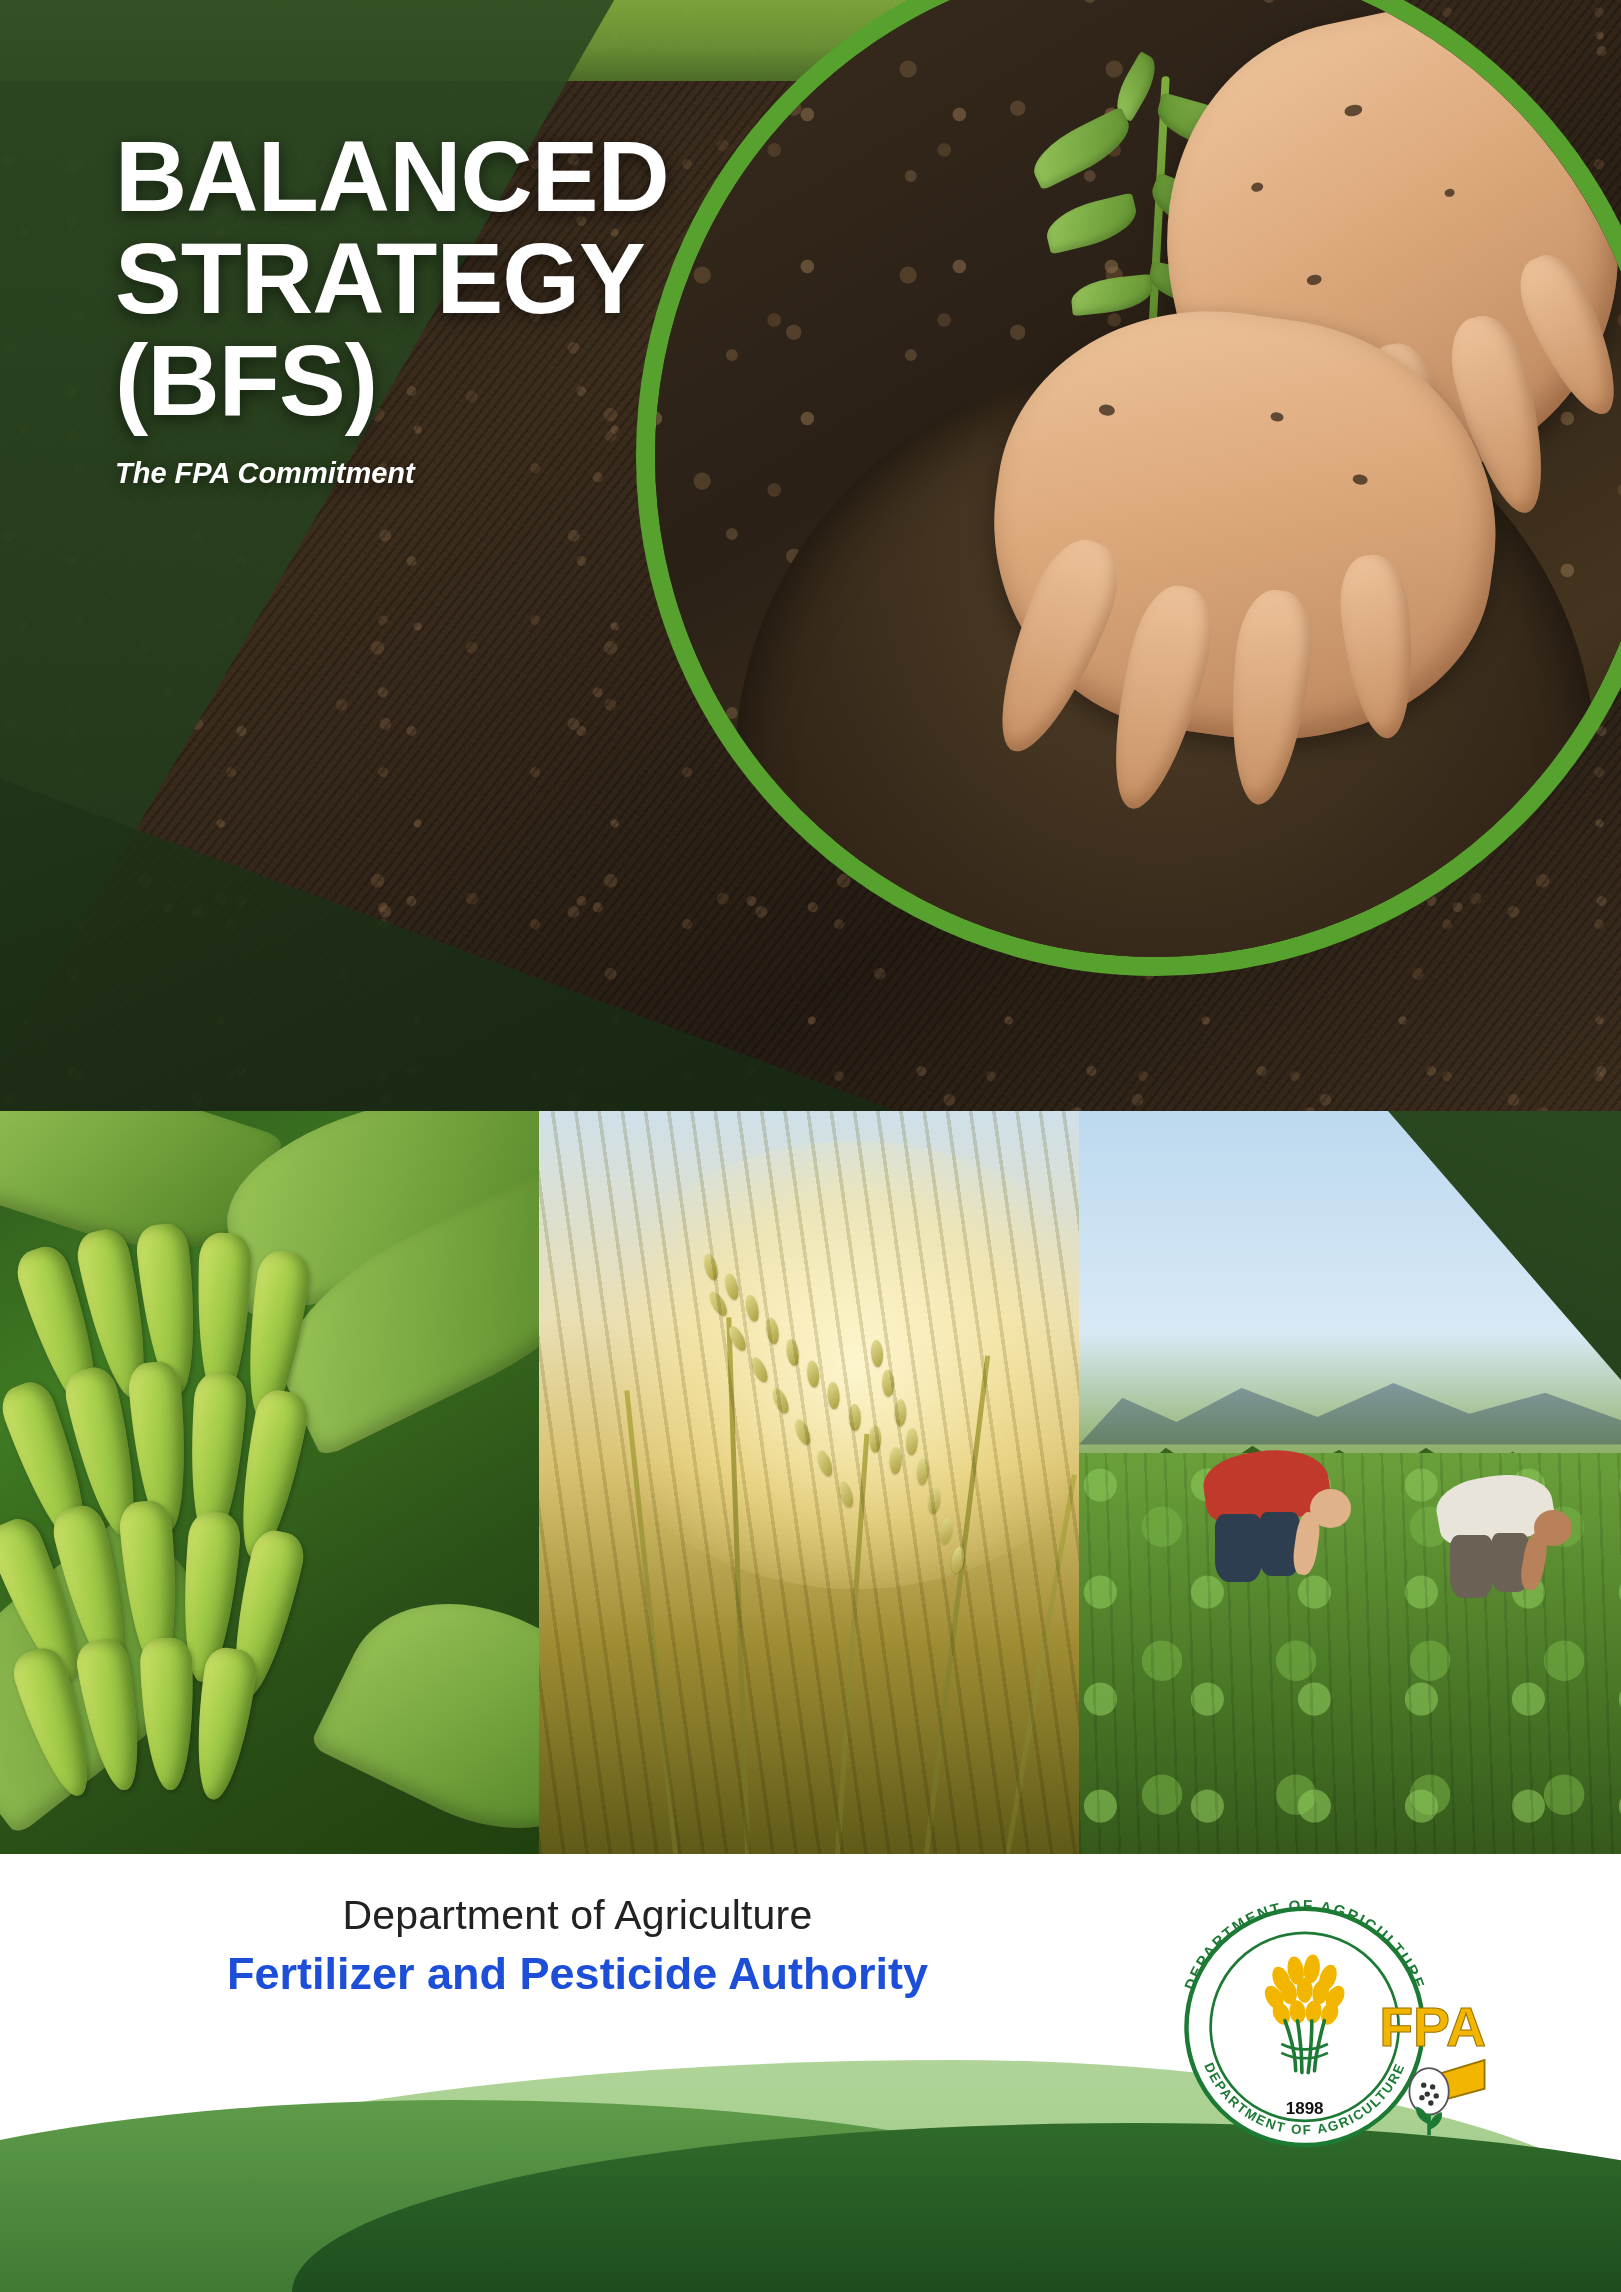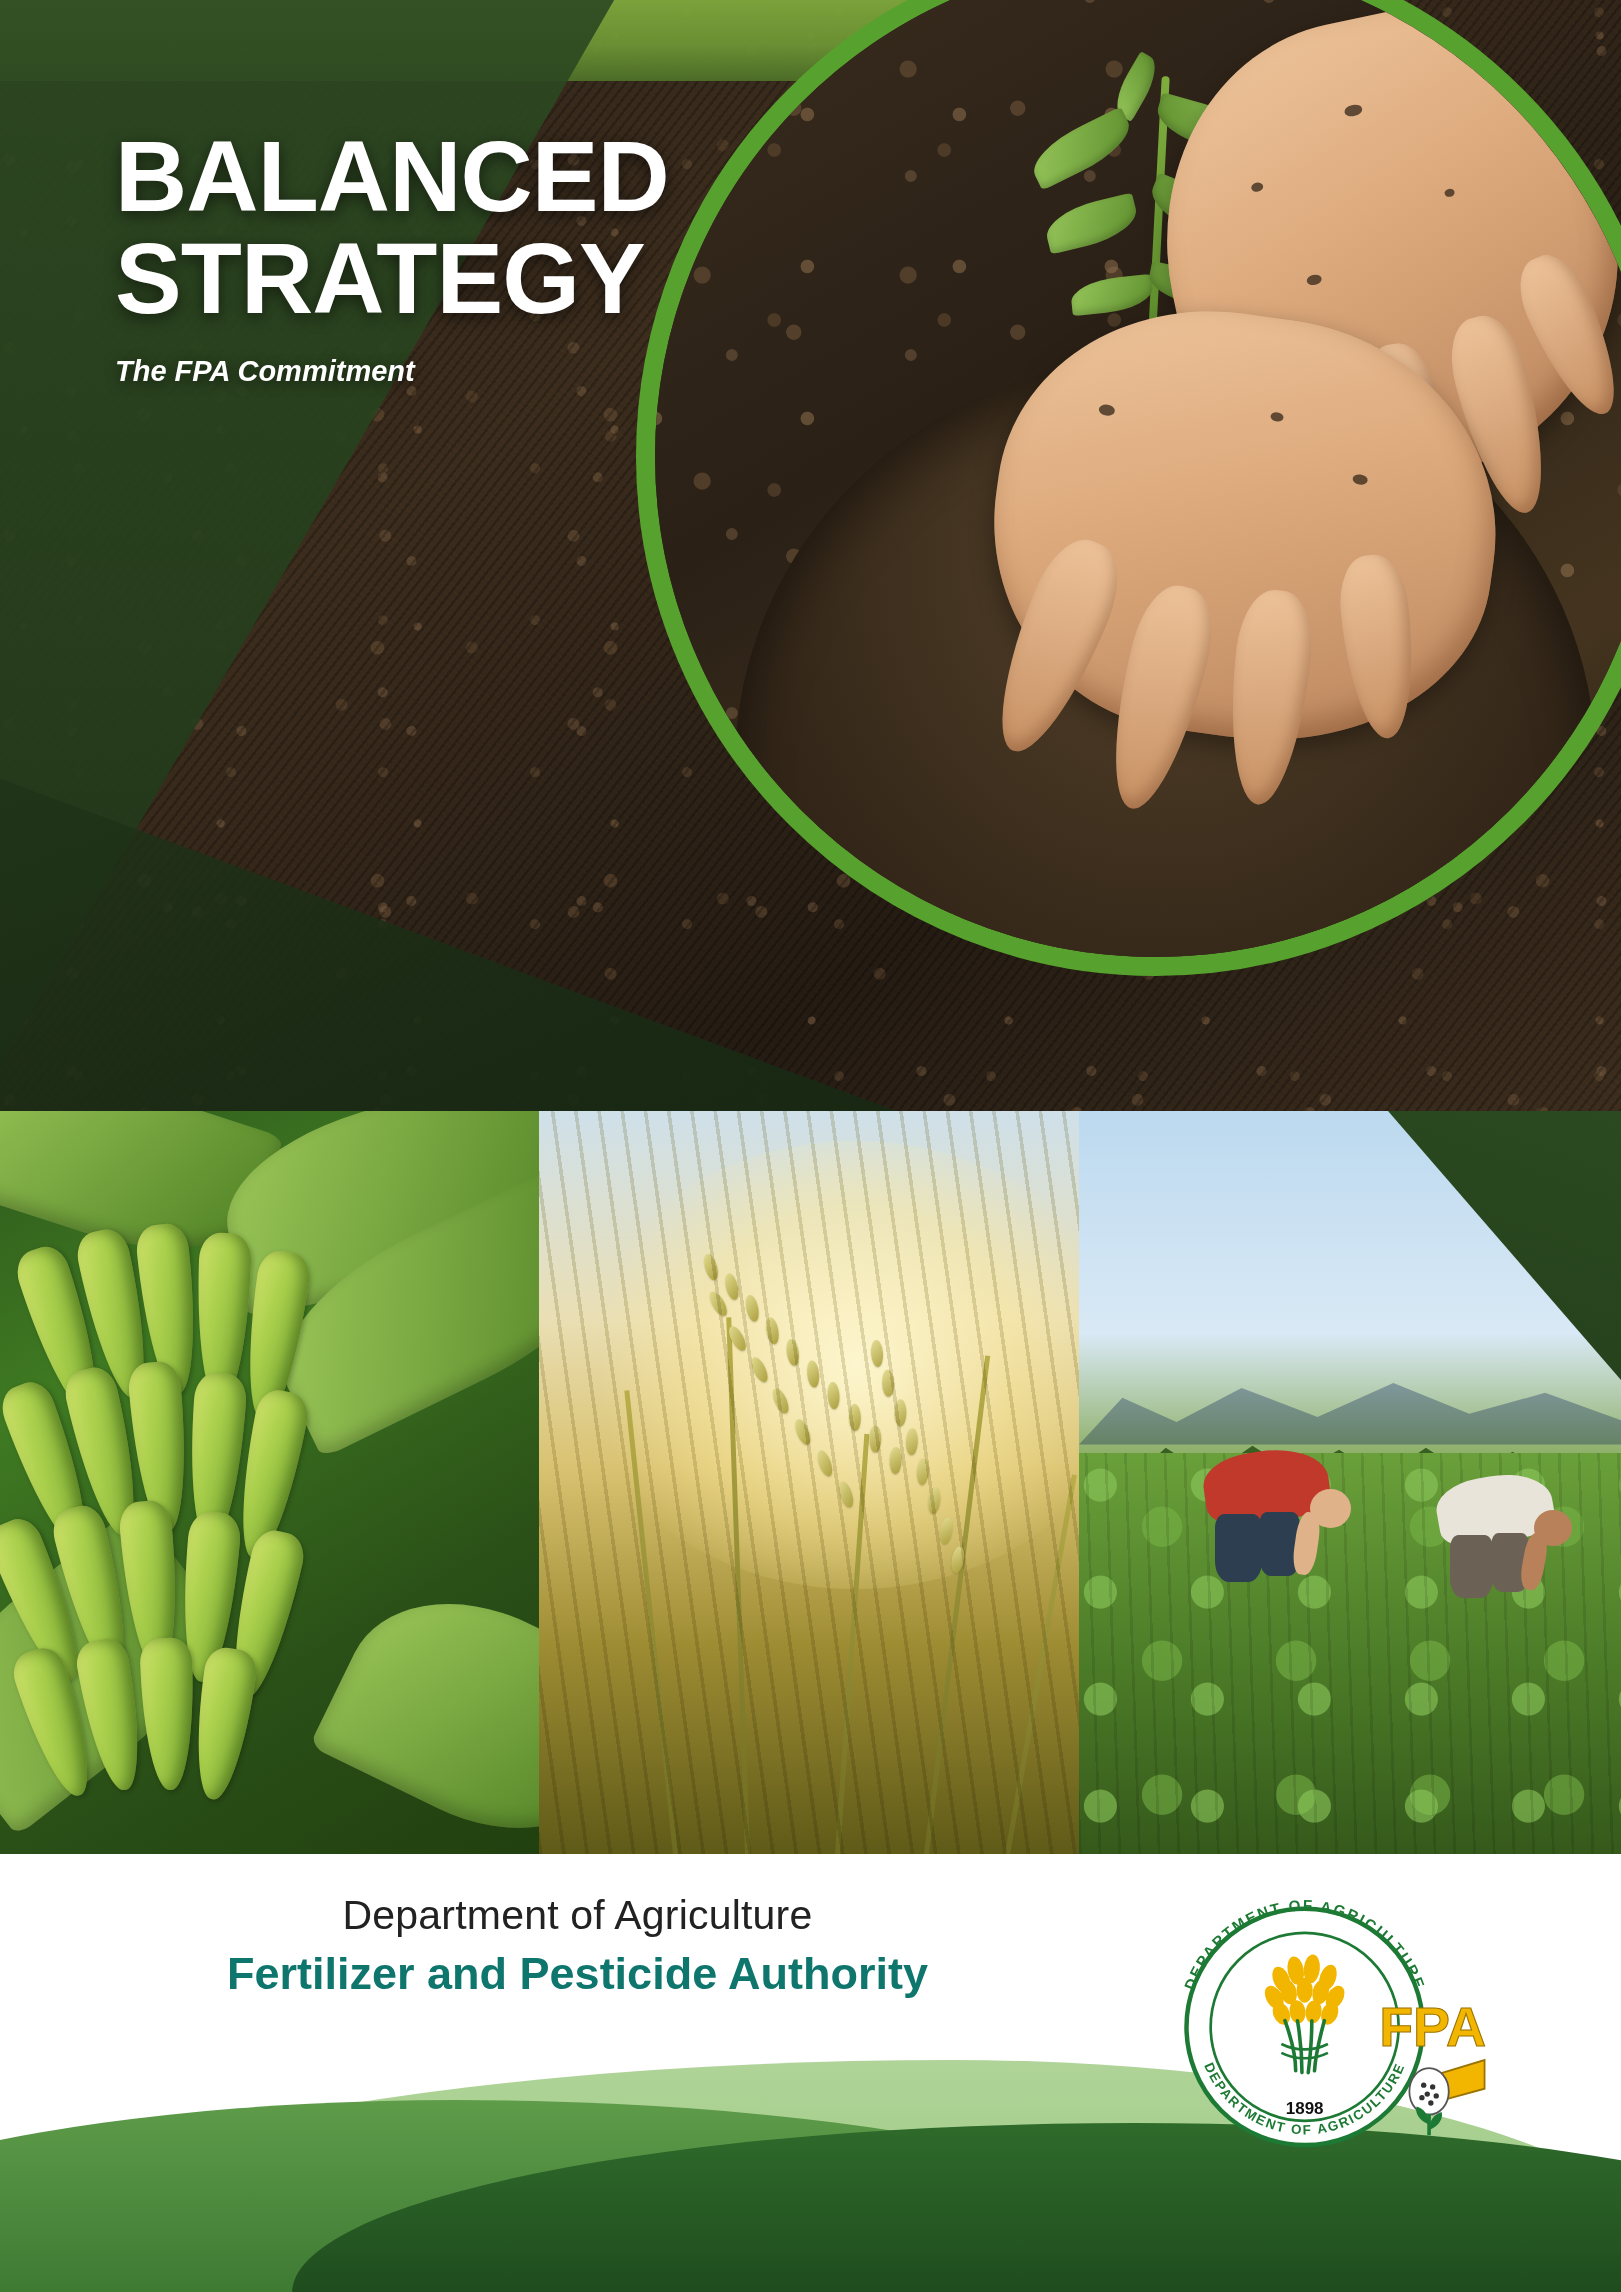--- a/index.html
+++ b/index.html
@@ -294,21 +294,21 @@
   }
   .dept {
     font-size: 41px;
     color: #222222;
     letter-spacing: 0.2px;
   }
   .auth {
     margin-top: 9px;
     font-size: 45px;
     font-weight: 700;
-    color: #0f766e;
+    color: #1d4ed8;
   }
 
   
   .wave {
     position: absolute;
     left: -5%;
     width: 110%;
   }
   .w1 {
     bottom: 0; height: 233px;
@@ -394,20 +394,21 @@
         <div class="dirt-speck" style="left:18%; top:26%; width:16px; height:10.7px;"></div>
         <div class="dirt-speck" style="left:52%; top:22%; width:12.5px; height:9px;"></div>
         <div class="dirt-speck" style="left:70%; top:34%; width:14.3px; height:9.9px;"></div>
       </div>
     </div>
 
     <div class="hero-text">
       <h1 class="hero-title">
         <span>BALANCED</span>
         <span>STRATEGY</span>
+        <span>(BFS)</span>
       </h1>
       <div class="hero-sub">
         <span>The FPA Commitment</span>
       </div>
     </div>
   </div>
 
   <div class="photo-row">
 
     <div class="ph ph1">

